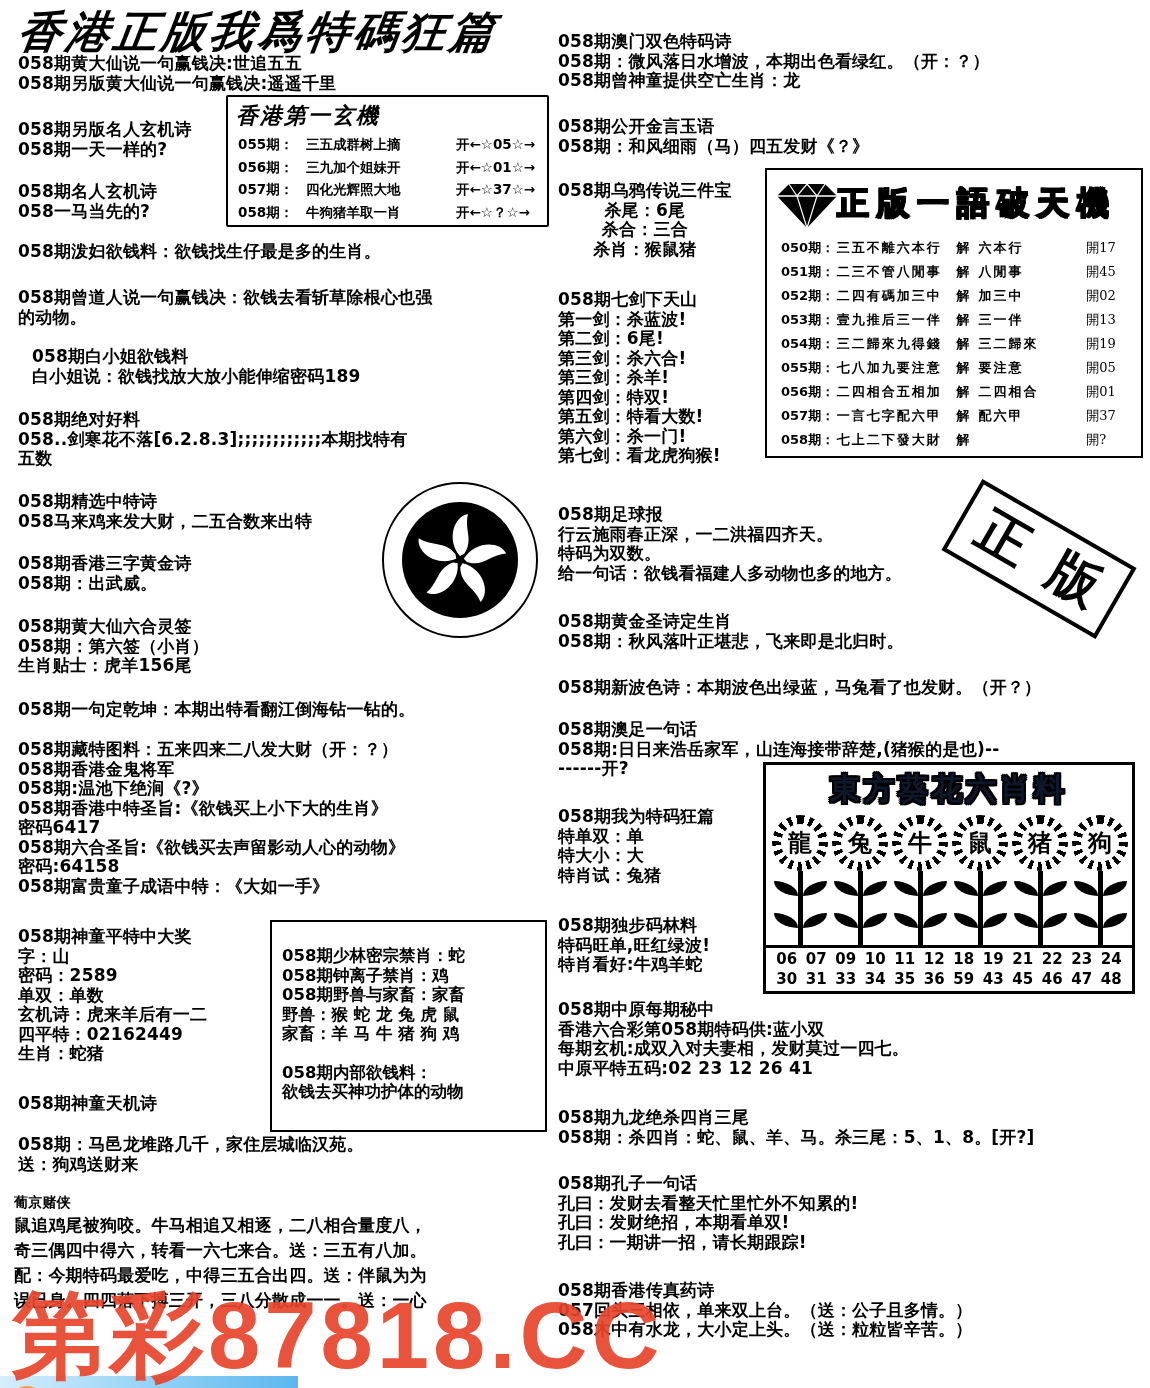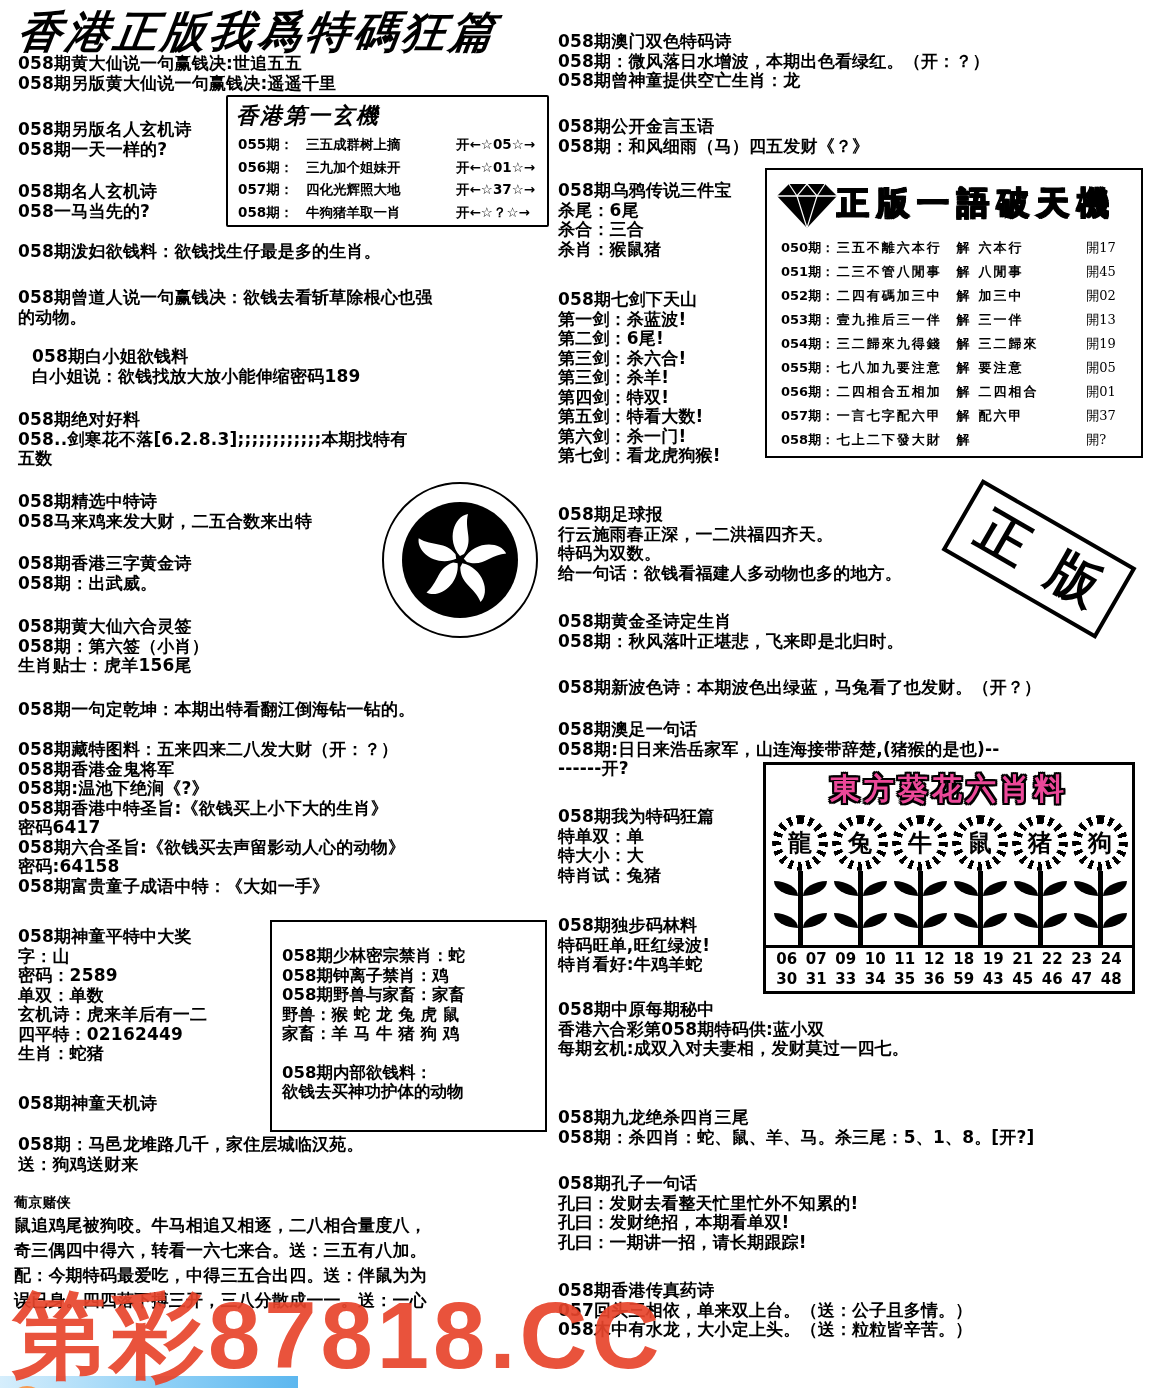--- a/index.html
+++ b/index.html
@@ -33,21 +33,21 @@
   .box-tj .rows .k { width: 40px; text-align: left; font-family: "DejaVu Serif", serif; font-weight: normal; }
   .box-sl { left: 270px; top: 920px; width: 277px; height: 212px; }
   .box-sl .rows { position: absolute; left: 10px; top: 24px; font-size: 16.5px; line-height: 19.5px; }
   .stamp { position: absolute; left: 950px; top: 518px; width: 178px; height: 82px; border: 4px solid #000;
     transform: rotate(30deg); display: flex; align-items: center; justify-content: center; gap: 30px;
     font-size: 52px; font-weight: 900; background: #fff; }
   .emblem { position: absolute; left: 382px; top: 482px; width: 156px; height: 156px; border-radius: 50%; border: 2px solid #000; }
   .emblem .inner { position: absolute; left: 18px; top: 18px; width: 116px; height: 116px; border-radius: 50%; background: #000; }
   .box-sf { left: 763px; top: 762px; width: 372px; height: 232px; border-width: 3px; }
   .box-sf .hd { position: absolute; left: 0; right: 0; top: 4px; text-align: center; font-size: 30px; font-weight: 900; letter-spacing: 4px;
-    color: #ec4899; text-shadow: 2px 2px 0 #000, -2px -2px 0 #000, 2px -2px 0 #000, -2px 2px 0 #000, 0 2px 0 #000, 0 -2px 0 #000, 2px 0 0 #000, -2px 0 0 #000; }
+    color: #0f172a; text-shadow: 2px 2px 0 #000, -2px -2px 0 #000, 2px -2px 0 #000, -2px 2px 0 #000, 0 2px 0 #000, 0 -2px 0 #000, 2px 0 0 #000, -2px 0 0 #000; }
   .flowers { position: absolute; left: 6px; top: 50px; width: 356px; height: 132px; display: flex; justify-content: space-between; }
   .flower { position: relative; width: 56px; height: 132px; }
   .flower .head { position: absolute; left: 0; top: 0; width: 56px; height: 56px; border-radius: 50%;
     background: repeating-conic-gradient(#000 0deg 10deg, #fff 10deg 22deg); }
   .flower .face { position: absolute; left: 9px; top: 9px; width: 38px; height: 38px; border-radius: 50%; background: #fff;
     display: flex; align-items: center; justify-content: center; font-size: 24px; font-weight: 900; }
   .flower .stem { position: absolute; left: 26px; top: 56px; width: 5px; height: 76px; background: #000; }
   .flower .leaf { position: absolute; width: 24px; height: 15px; background: #000; border-radius: 0 100% 0 100%; }
   .box-sf .nums { position: absolute; left: 0; right: 0; bottom: 0; height: 46px; border-top: 3px solid #000;
     display: grid; grid-template-columns: repeat(12, 1fr); padding: 2px 6px; font-size: 15px; line-height: 19px; text-align: center; }
@@ -195,21 +195,21 @@
 
 <div class="blk txt" style="left:558px; top:32px;">
   <div>058期澳门双色特码诗</div>
   <div>058期：微风落日水增波，本期出色看绿红。（开：？）</div>
   <div>058期曾神童提供空亡生肖：龙</div>
 </div>
 <div class="blk txt" style="left:558px; top:117px;">
   <div>058期公开金言玉语</div>
   <div>058期：和风细雨（马）四五发财《？》</div>
 </div>
-<div class="blk txt" style="left:558px; top:181px;">
+<div class="blk txt" style="left:558px; top:181px;text-align:center;">
   <div>058期乌鸦传说三件宝</div>
   <div>杀尾：6尾</div>
   <div>杀合：三合</div>
   <div>杀肖：猴鼠猪</div>
 </div>
 <div class="blk txt" style="left:558px; top:290px;">
   <div>058期七剑下天山</div>
   <div>第一剑：杀蓝波!</div>
   <div>第二剑：6尾!</div>
   <div>第三剑：杀六合!</div>
@@ -245,20 +245,21 @@
 </div>
 <div class="blk txt" style="left:558px; top:916px;">
   <div>058期独步码林料</div>
   <div>特码旺单,旺红绿波!</div>
   <div>特肖看好:牛鸡羊蛇</div>
 </div>
 <div class="blk txt" style="left:558px; top:1000px;">
   <div>058期中原每期秘中</div>
   <div>香港六合彩第058期特码供:蓝小双</div>
   <div>每期玄机:成双入对夫妻相，发财莫过一四七。</div>
+  <div>中原平特五码:02 23 12 26 41</div>
 </div>
 <div class="blk txt" style="left:558px; top:1108px;">
   <div>058期九龙绝杀四肖三尾</div>
   <div>058期：杀四肖：蛇、鼠、羊、马。杀三尾：5、1、8。[开?]</div>
 </div>
 <div class="blk txt" style="left:558px; top:1174px;">
   <div>058期孔子一句话</div>
   <div>孔曰：发财去看整天忙里忙外不知累的!</div>
   <div>孔曰：发财绝招，本期看单双!</div>
   <div>孔曰：一期讲一招，请长期跟踪!</div>

